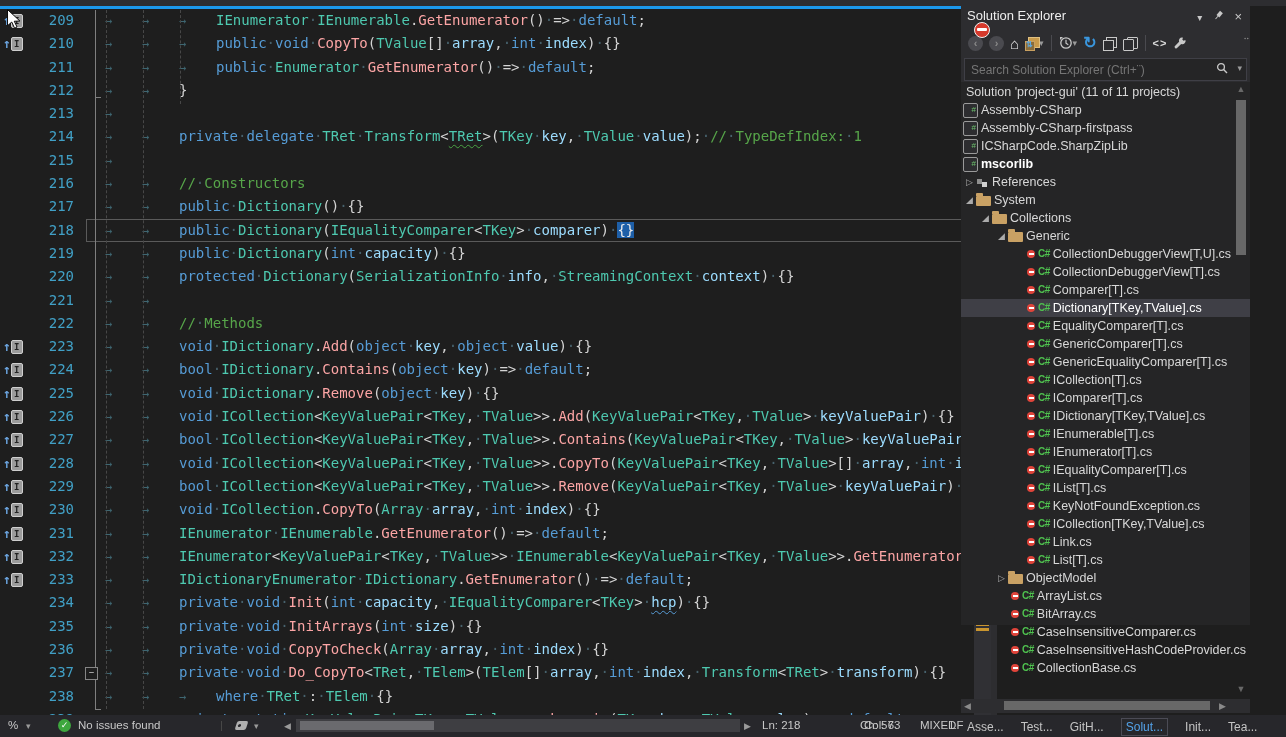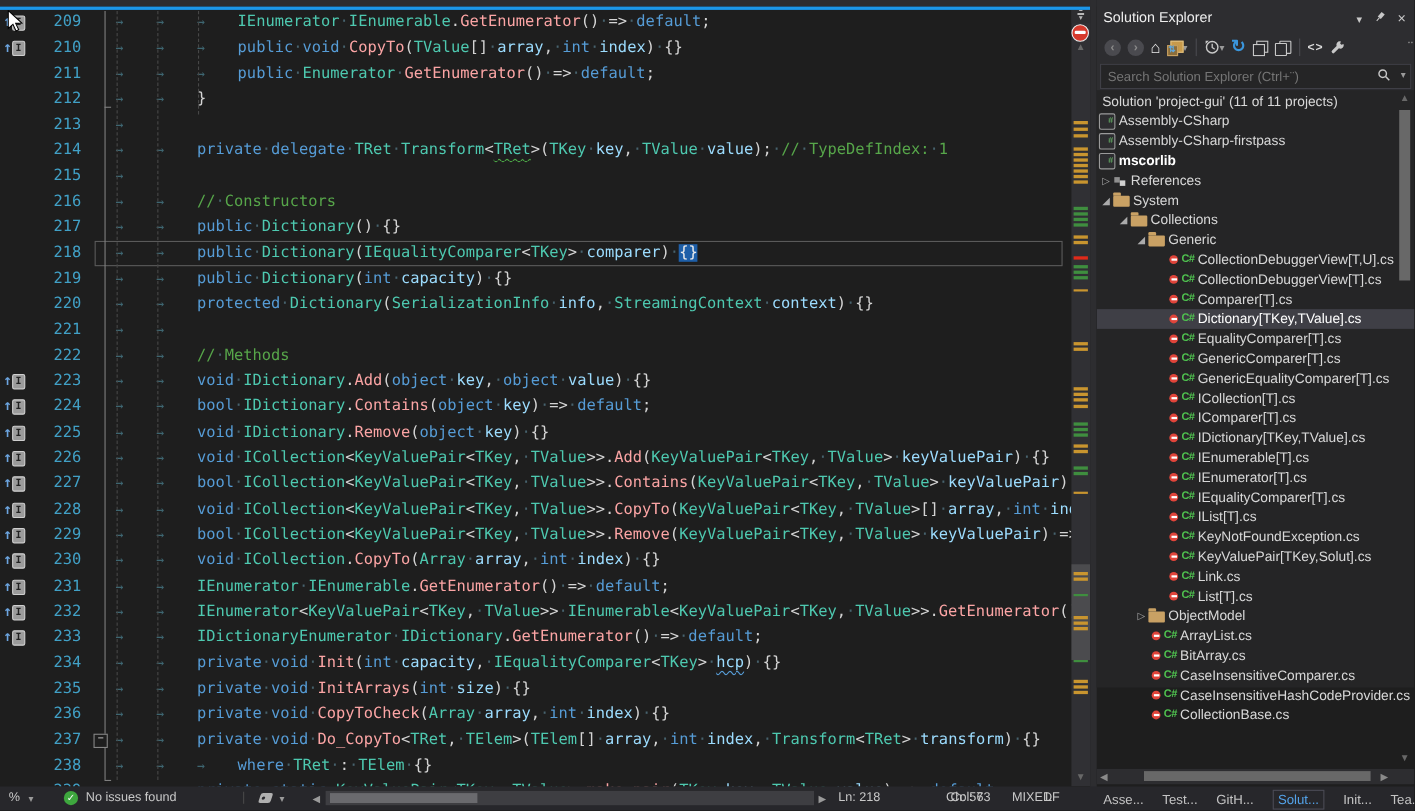--- a/index.html
+++ b/index.html
@@ -54,21 +54,21 @@
   .car{color:#9A9A9A;font-size:9px;}
   #chk{position:absolute;left:58px;top:4px;width:13px;height:13px;border-radius:50%;
       background:#3EA73E;color:#fff;font-size:9px;line-height:13px;text-align:center;}
   #tagicon{position:absolute;left:236px;top:6px;width:11px;height:9px;background:#B0B0B0;
       transform:skewX(-18deg);border-radius:2px;}
   #tagicon::after{content:"";position:absolute;left:2px;top:3px;width:3px;height:3px;
       border-radius:50%;background:#27272B;}
   .hsb-track{position:absolute;top:4px;height:13px;background:#3E3E42;}
   .hsb-thumb{position:absolute;top:6px;height:9px;background:#6A6A6E;}
   
-  #se{position:absolute;left:997px;top:0;width:289px;height:625px;background:#252526;}
+  #se{position:absolute;left:961px;top:0;width:289px;height:625px;background:#252526;}
   #se-head{position:absolute;left:0;top:0;width:289px;height:82px;background:#2D2D30;}
   #se-title{position:absolute;left:6px;top:8px;width:277px;height:20px;color:#EDEDED;font-size:13px;}
   #se-title .ticons{position:absolute;right:2px;top:1px;color:#C8C8C8;}
   #se-title .ticons span{margin-left:7px;cursor:default;}
   #se-toolbar{position:absolute;left:4px;top:30px;width:281px;height:26px;display:flex;align-items:center;}
   .tbtn{height:22px;display:flex;align-items:center;padding:0 3px;}
   .tsep{width:1px;height:16px;background:#4A4A4F;margin:0 4px;}
   .navcirc{width:15px;height:15px;border-radius:50%;background:#4A4A4F;color:#8A8A8A;
       font-size:11px;line-height:14px;text-align:center;font-weight:bold;}
   #se-overflow{position:absolute;right:0;top:0;color:#9A9A9A;font-size:10px;letter-spacing:1px;}
@@ -330,20 +330,24 @@
         <div class="tr" style="padding-left: 2px;">
           <span class="proji"></span>
           <span class="lab">Assembly-CSharp</span>
         </div>
         <div class="tr" style="padding-left: 2px;">
           <span class="proji"></span>
           <span class="lab">Assembly-CSharp-firstpass</span>
         </div>
         <div class="tr" style="padding-left: 2px;">
           <span class="proji"></span>
+          <span class="lab">ICSharpCode.SharpZipLib</span>
+        </div>
+        <div class="tr" style="padding-left: 2px;">
+          <span class="proji"></span>
           <span class="lab" style="font-weight:bold;color:#FFF">mscorlib</span>
         </div>
         <div class="tr" style="padding-left: 2px;">
           <span class="explate">▷</span>
           <span class="refsi"></span>
           <span class="lab">References</span>
         </div>
         <div class="tr" style="padding-left: 2px;">
           <span class="explate">◢</span>
           <span class="folder"></span>
@@ -430,21 +434,21 @@
           <span class="lab">IList[T].cs</span>
         </div>
         <div class="tr" style="padding-left: 66px;">
           <span class="rdot"></span>
           <span class="csi">C#</span>
           <span class="lab">KeyNotFoundException.cs</span>
         </div>
         <div class="tr" style="padding-left: 66px;">
           <span class="rdot"></span>
           <span class="csi">C#</span>
-          <span class="lab">KeyValuePair[TKey,Solut].cs</span>
+          <span class="lab">ICollection[TKey,TValue].cs</span>
         </div>
         <div class="tr" style="padding-left: 66px;">
           <span class="rdot"></span>
           <span class="csi">C#</span>
           <span class="lab">Link.cs</span>
         </div>
         <div class="tr" style="padding-left: 66px;">
           <span class="rdot"></span>
           <span class="csi">C#</span>
           <span class="lab">List[T].cs</span>

